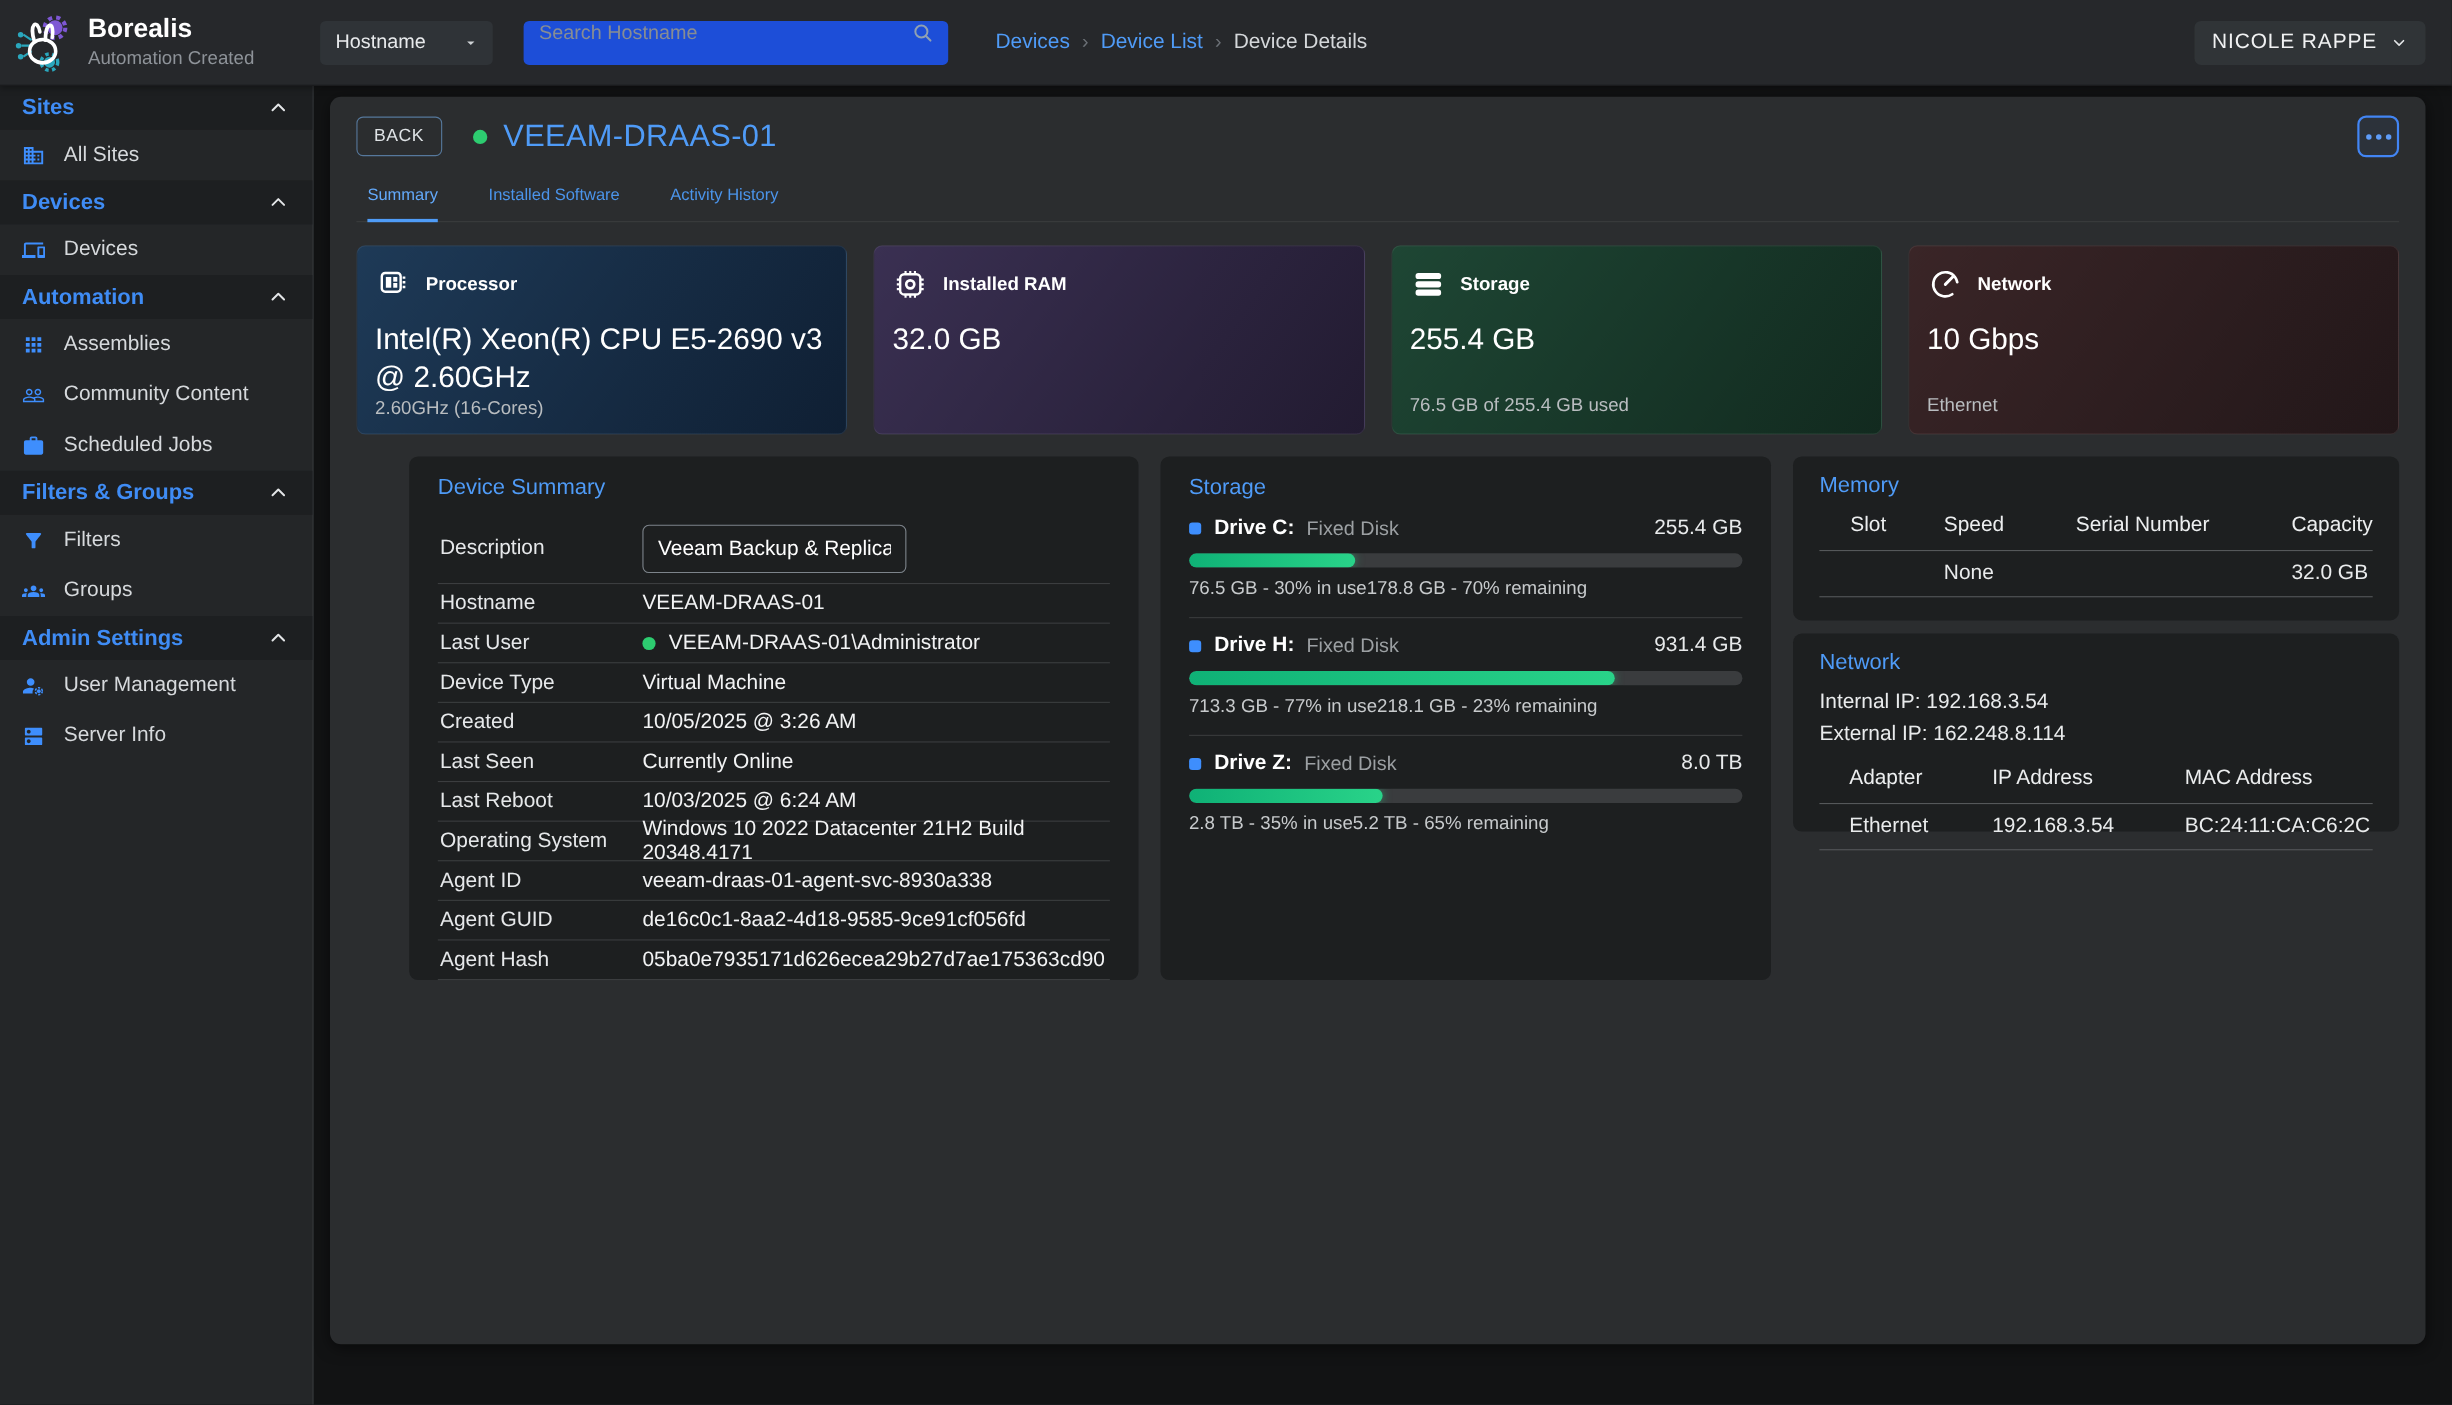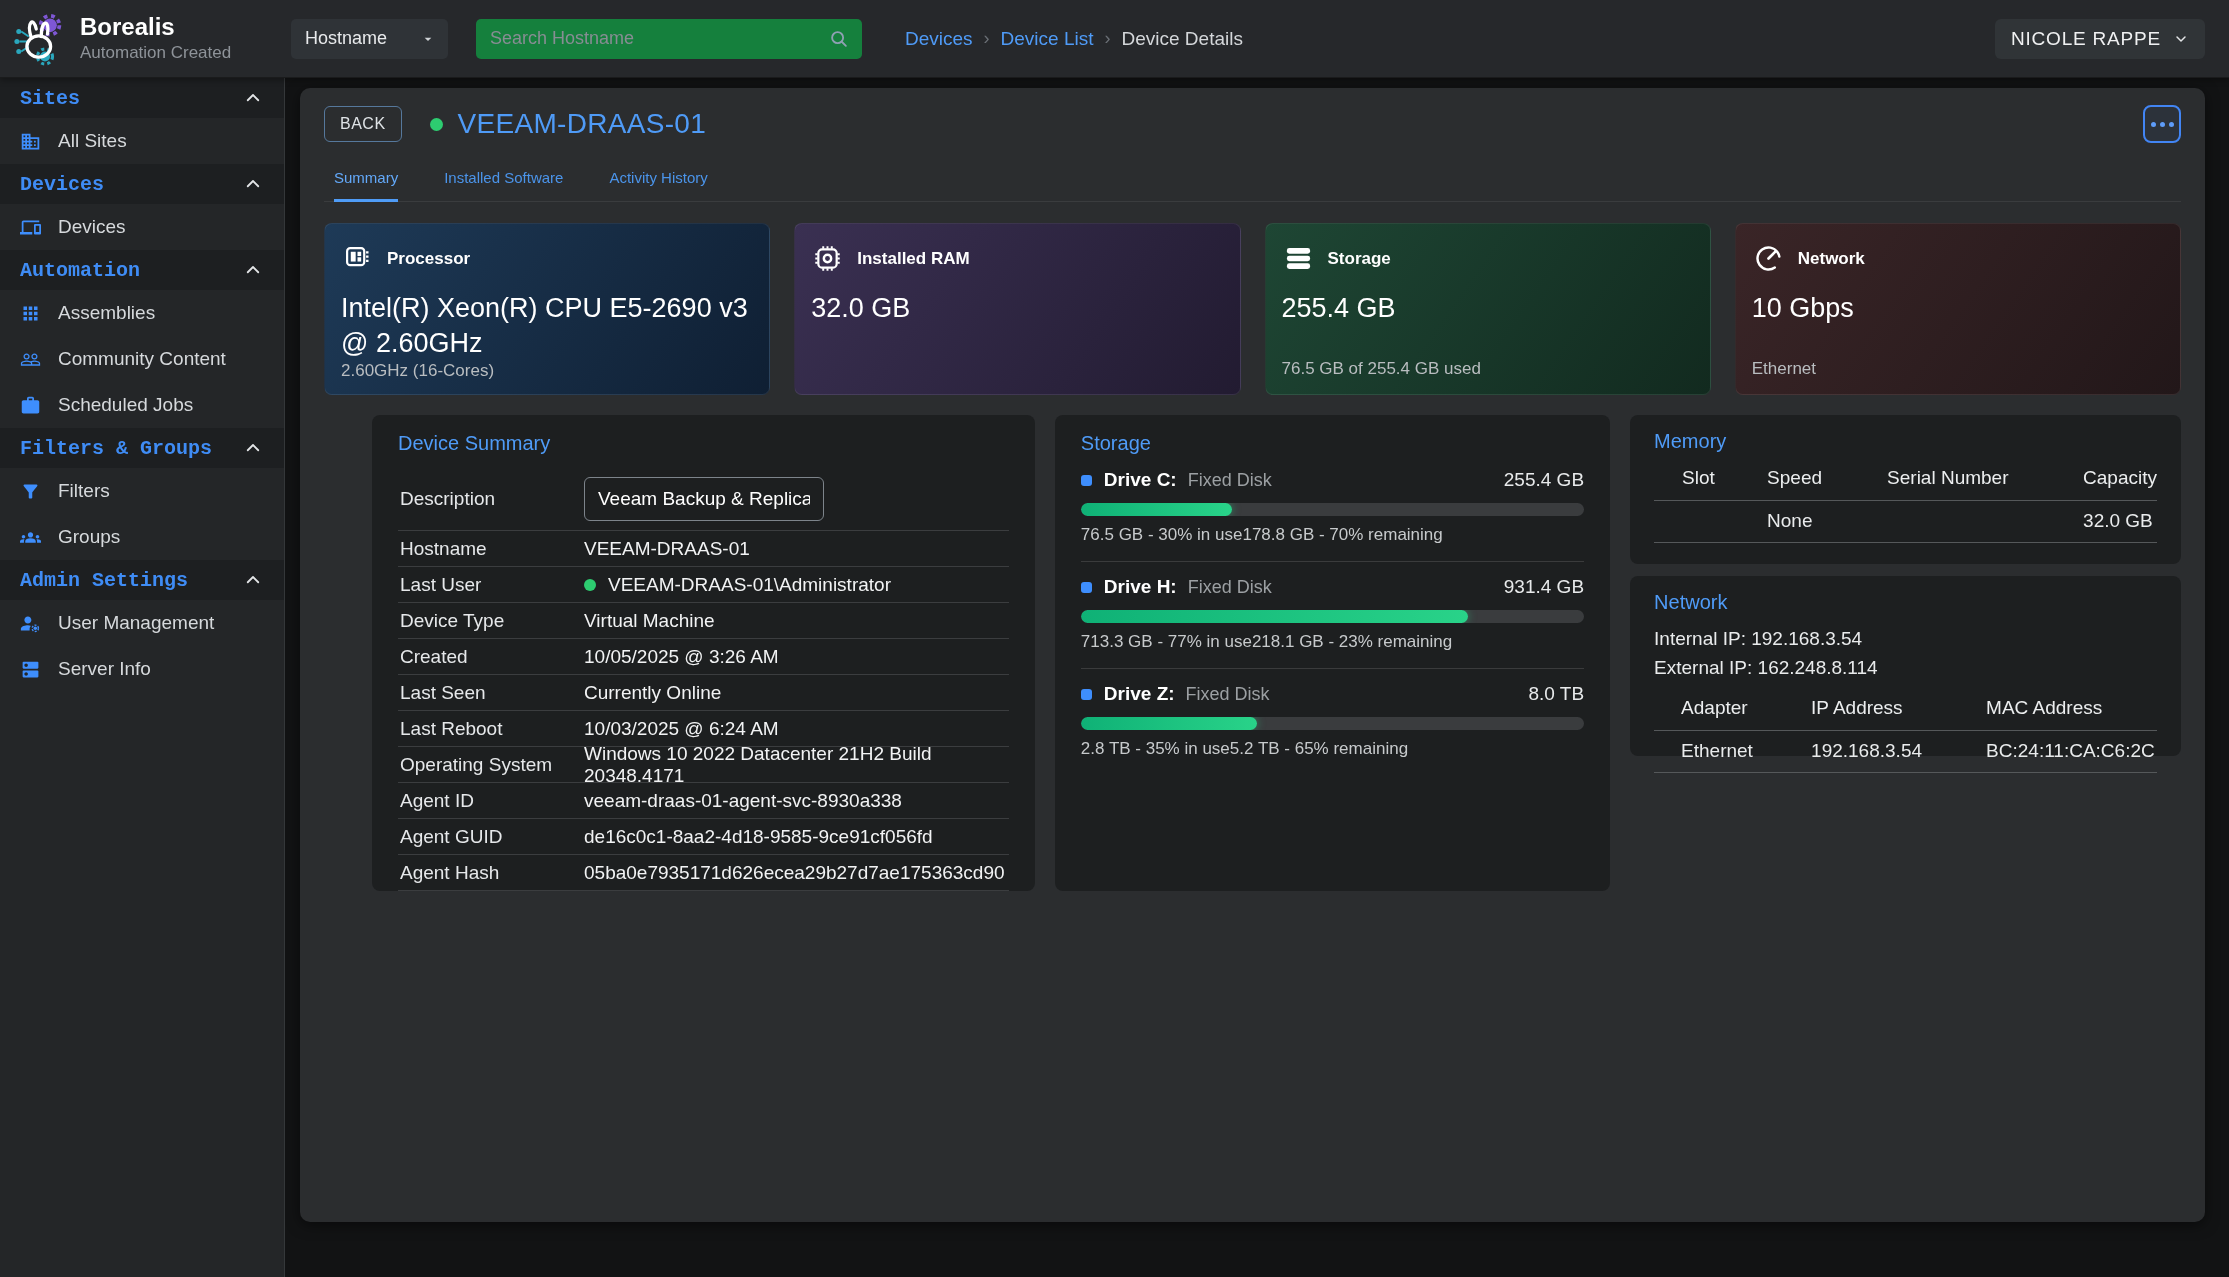--- a/index.html
+++ b/index.html
@@ -21,22 +21,22 @@
   .brand-logo { width:60px; height:60px; flex:0 0 auto; }
   .brand-name { font-size:24px; font-weight:bold; color:#ffffff; line-height:1.1; }
   .brand-sub { font-size:17px; color:#8e9399; margin-top:2px; }
   .hostname-select {
     margin-left:6px; width:157px; height:40px; background:#2f3337; border-radius:5px;
     display:flex; align-items:center; justify-content:space-between;
     padding:0 12px 0 14px; font-size:18px; color:#e8eaec; cursor:pointer;
   }
   .caret-down-svg { width:16px; height:16px; }
   .search-box {
-    margin-left:28px; width:386px; height:40px; background:#15803d; border-radius:5px;
-    display:flex; align-items:center; padding:0 12px 0 14px;
+    margin-left:28px; width:386px; height:40px; background:#1d4ed8; border-radius:5px;
+    display:flex; align-items:flex-start; padding:0 12px 0 14px;
   }
   .search-box input {
     flex:1; background:transparent; border:none; outline:none;
     font-size:18px; color:#e8eaec; font-family:"Liberation Sans", sans-serif;
   }
   .search-box input::placeholder { color:#878d93; }
   .search-icon-svg { width:22px; height:22px; }
   .breadcrumb { margin-left:43px; display:flex; align-items:center; gap:11px; font-size:19px; }
   .crumb-link { color:#4f9bf7; cursor:pointer; }
   .crumb-current { color:#d4d7da; }
@@ -50,21 +50,21 @@
   }
   
   .sidebar {
     position:absolute; top:78px; left:0; width:285px; height:1199px;
     background:#242628; border-right:1px solid #35383a;
   }
   .side-header {
     height:40px; background:#1d1f21; display:flex; align-items:center;
     justify-content:space-between; padding:0 22px 0 20px; cursor:pointer;
   }
-  .side-header-label { color:#3f8cf5; font-size:20px; font-weight:bold;font-family:Liberation Mono, monospace; }
+  .side-header-label { color:#3f8cf5; font-size:20px; font-weight:bold; }
   .chevron-up-svg { width:18px; height:18px; }
   .side-item {
     height:46px; display:flex; align-items:center; gap:17px; padding-left:20px;
     font-size:19px; color:#d6d9dc; cursor:pointer;
   }
   .side-item svg { width:21px; height:21px; flex:0 0 auto; }
   
   .main-panel {
     position:absolute; left:300px; top:88px; width:1905px; height:1134px;
     background:#2b2d2f; border-radius:10px; box-shadow:0 3px 14px rgba(0,0,0,.5);

